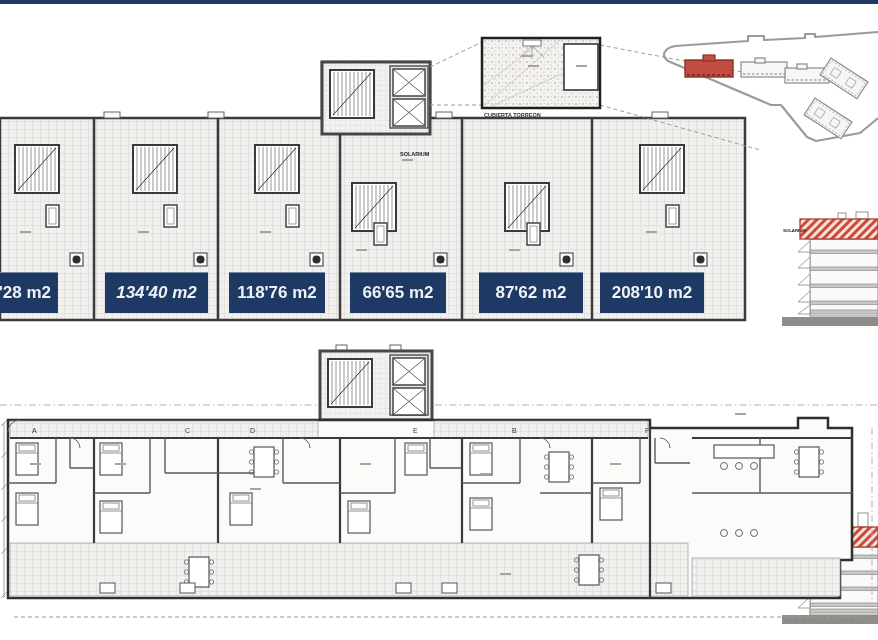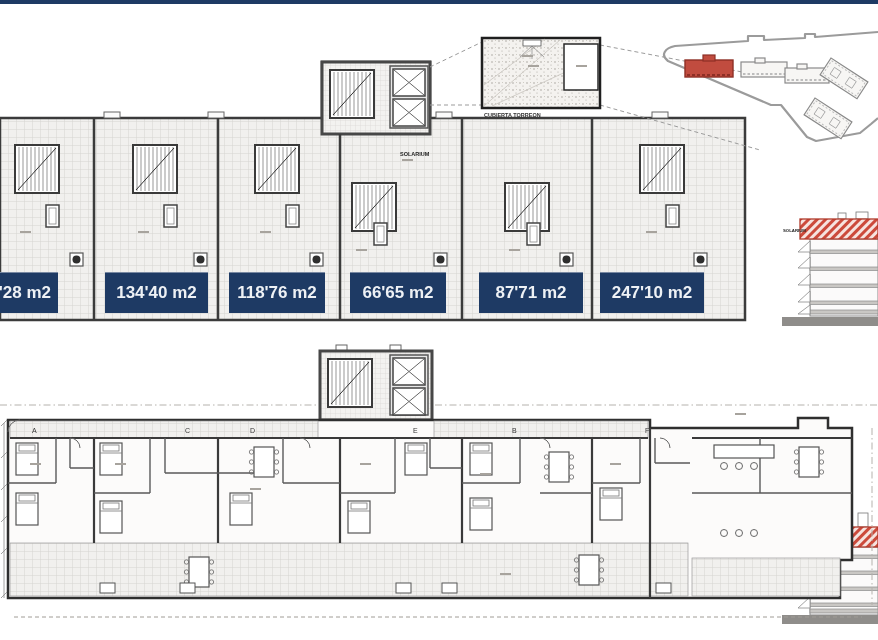--- a/index.html
+++ b/index.html
@@ -12,21 +12,21 @@
   .floor-svg{left:0;top:343px;}
   .sitemap-svg{left:655px;top:20px;}
   .sec-top-svg{left:782px;top:210px;}
   .sec-bot-svg{left:782px;top:503px;}
   .area-box{position:absolute;top:272px;height:41px;background:#1e3a64;
             display:flex;align-items:center;justify-content:center;
             color:#eef1f5;font-weight:700;font-size:17px;white-space:nowrap;
             box-shadow:0 1px 0 rgba(255,255,255,.4) inset;}
   .area-box span{display:block;}
   .ab1{left:-45px;width:103px;justify-content:flex-end;padding-right:7px;box-sizing:border-box;}
-  .ab2{left:105px;width:103px;}
+  .ab2{left:105px;width:103px;font-style:italic;}
   .ab3{left:229px;width:96px;}
   .ab4{left:350px;width:96px;}
   .ab5{left:479px;width:104px;}
   .ab6{left:600px;width:104px;}
 </style>
 </head>
 <body>
 
 <div class="slide">
   <div class="top-bar"></div>
@@ -158,24 +158,24 @@
   <div class="area-box ab2">
     <span>134'40 m2</span>
     </div>
   <div class="area-box ab3">
     <span>118'76 m2</span>
     </div>
   <div class="area-box ab4">
     <span>66'65 m2</span>
     </div>
   <div class="area-box ab5">
-    <span>87'71 m2</span>
+    <span>87'62 m2</span>
     </div>
   <div class="area-box ab6">
-    <span>247'10 m2</span>
+    <span>208'10 m2</span>
     </div>
 
   <svg class="sitemap-svg" width="223" height="128" viewBox="0 0 223 128">
     <path d="M223 12L160 17L160 14L150 14L150 18L109 20L109 16L93 16L93 21L20 26C10 28 5 35 13 41L116 85L126 85L152 117L161 121L205 113L216 104L223 98" fill="none" stroke="#9b9b9b" stroke-width="2.2" stroke-linejoin="round"></path>
     <g>
       <rect x="30" y="40" width="48" height="17" fill="#c14c3f" stroke="#8e2f26" stroke-width="1.4"></rect>
       <rect x="48" y="35" width="12" height="6" fill="#c14c3f" stroke="#8e2f26" stroke-width="1.2"></rect>
       <path d="M32 55H76" stroke="#8e2f26" stroke-width="2" stroke-dasharray="3 2"></path>
     </g>
     <g fill="#f7f6f4" stroke="#8a8a8a" stroke-width="1.2">

